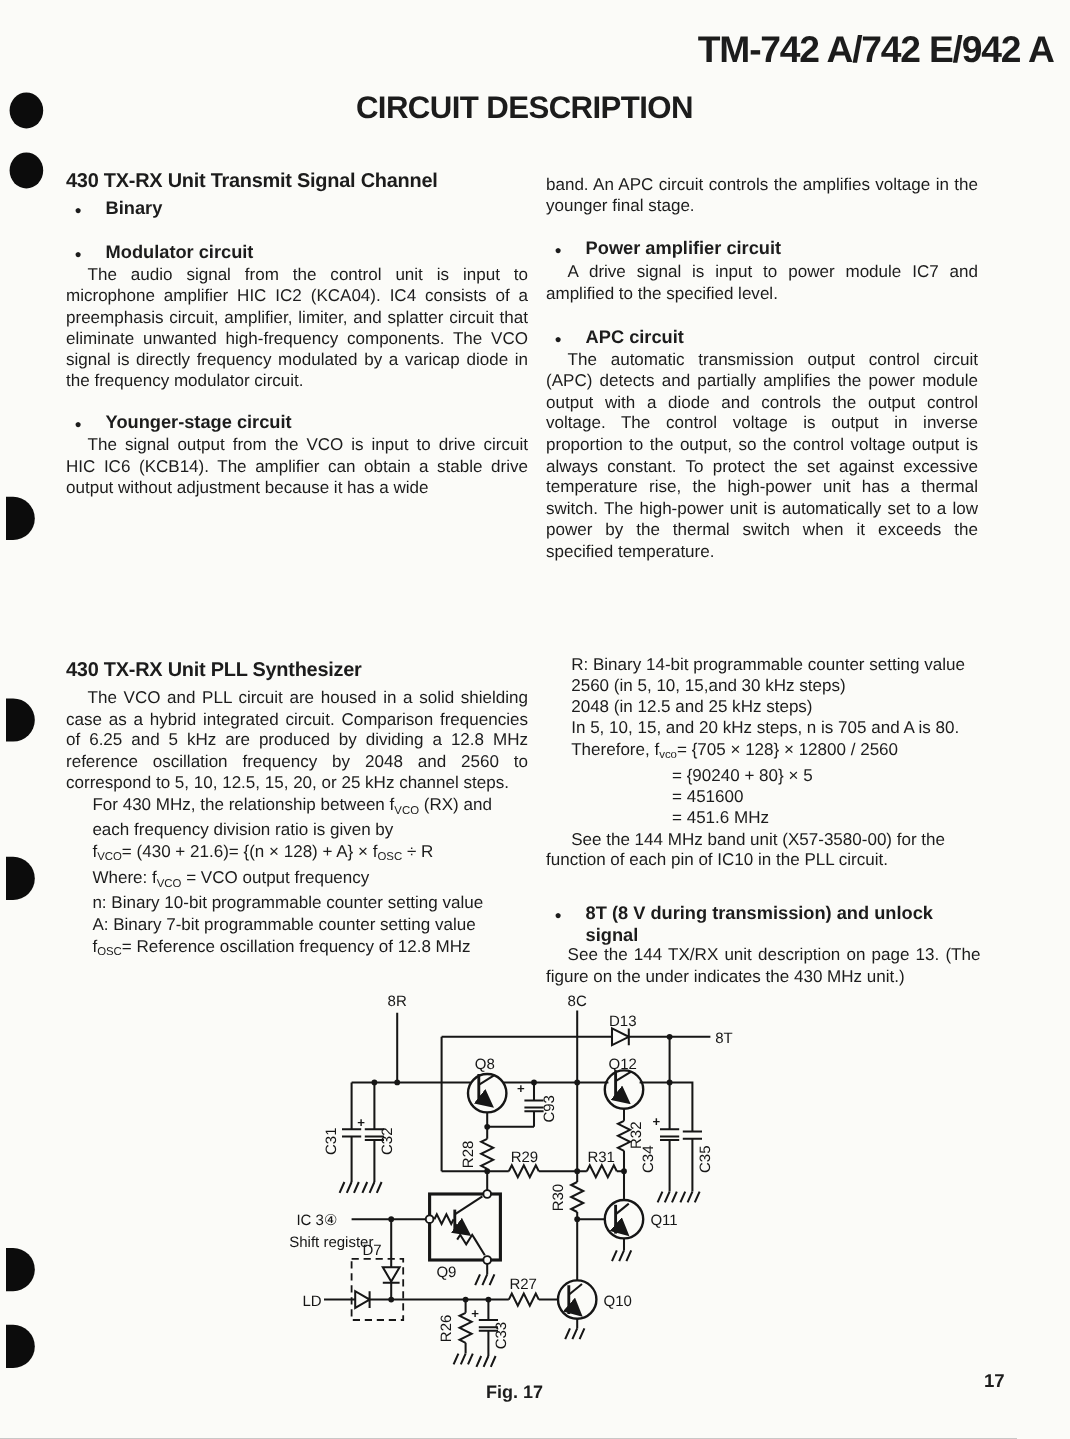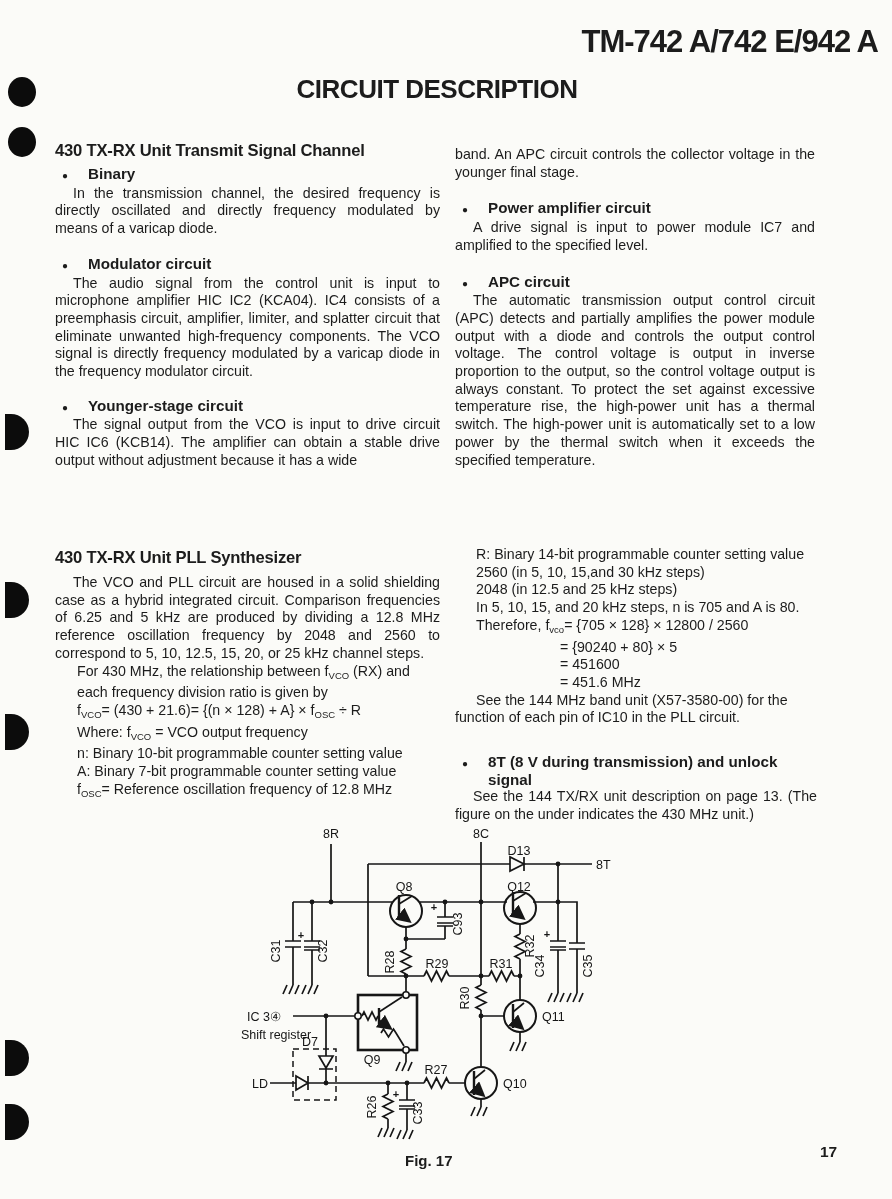--- a/index.html
+++ b/index.html
@@ -52,35 +52,34 @@
 
   <div class="abs doc-title">TM-742 A/742 E/942 A</div>
   <div class="abs main-heading">CIRCUIT DESCRIPTION</div>
 
   <div class="abs col" style="left:55px;top:141px;width:385px;">
     <div class="h1">430 TX-RX Unit Transmit Signal Channel</div>
     <div class="bullet-row mt4">
       <span class="bullet-glyph">●</span>
       <span class="bullet-head">Binary</span>
     </div>
-    <p class="body ind">In the transmission channel, the desired frequency is directly oscillated and directly frequency modulated by means of a varicap diode.</p>
     <div class="bullet-row mt17">
       <span class="bullet-glyph">●</span>
       <span class="bullet-head">Modulator circuit</span>
     </div>
     <p class="body ind">The audio signal from the control unit is input to microphone amplifier HIC IC2 (KCA04).  IC4 consists of a preemphasis circuit, amplifier, limiter, and splatter circuit that eliminate unwanted high-frequency components.  The VCO signal is directly frequency modulated by a varicap diode in the frequency modulator circuit.</p>
     <div class="bullet-row mt16">
       <span class="bullet-glyph">●</span>
       <span class="bullet-head">Younger-stage circuit</span>
     </div>
     <p class="body ind">The signal output from the VCO is input to drive circuit HIC IC6 (KCB14).  The amplifier can obtain a stable drive output without adjustment because it has a wide</p>
   </div>
 
   <div class="abs col" style="left:455px;top:146px;width:360px;">
-    <p class="body">band.  An APC circuit controls the collector voltage in the younger final stage.</p>
+    <p class="body">band.  An APC circuit controls the amplifies voltage in the younger final stage.</p>
     <div class="bullet-row mt18">
       <span class="bullet-glyph">●</span>
       <span class="bullet-head">Power amplifier circuit</span>
     </div>
     <p class="body ind">A drive signal is input to power module IC7 and amplified to the specified level.</p>
     <div class="bullet-row mt18">
       <span class="bullet-glyph">●</span>
       <span class="bullet-head">APC circuit</span>
     </div>
     <p class="body ind">The automatic transmission output control circuit (APC) detects and partially amplifies the power module output with a diode and controls the output control voltage.  The control voltage is output in inverse proportion to the output, so the control voltage output is always constant.  To protect the set against excessive temperature rise, the high-power unit has a thermal switch.  The high-power unit is automatically set to a low power by the thermal switch when it exceeds the specified temperature.</p>

